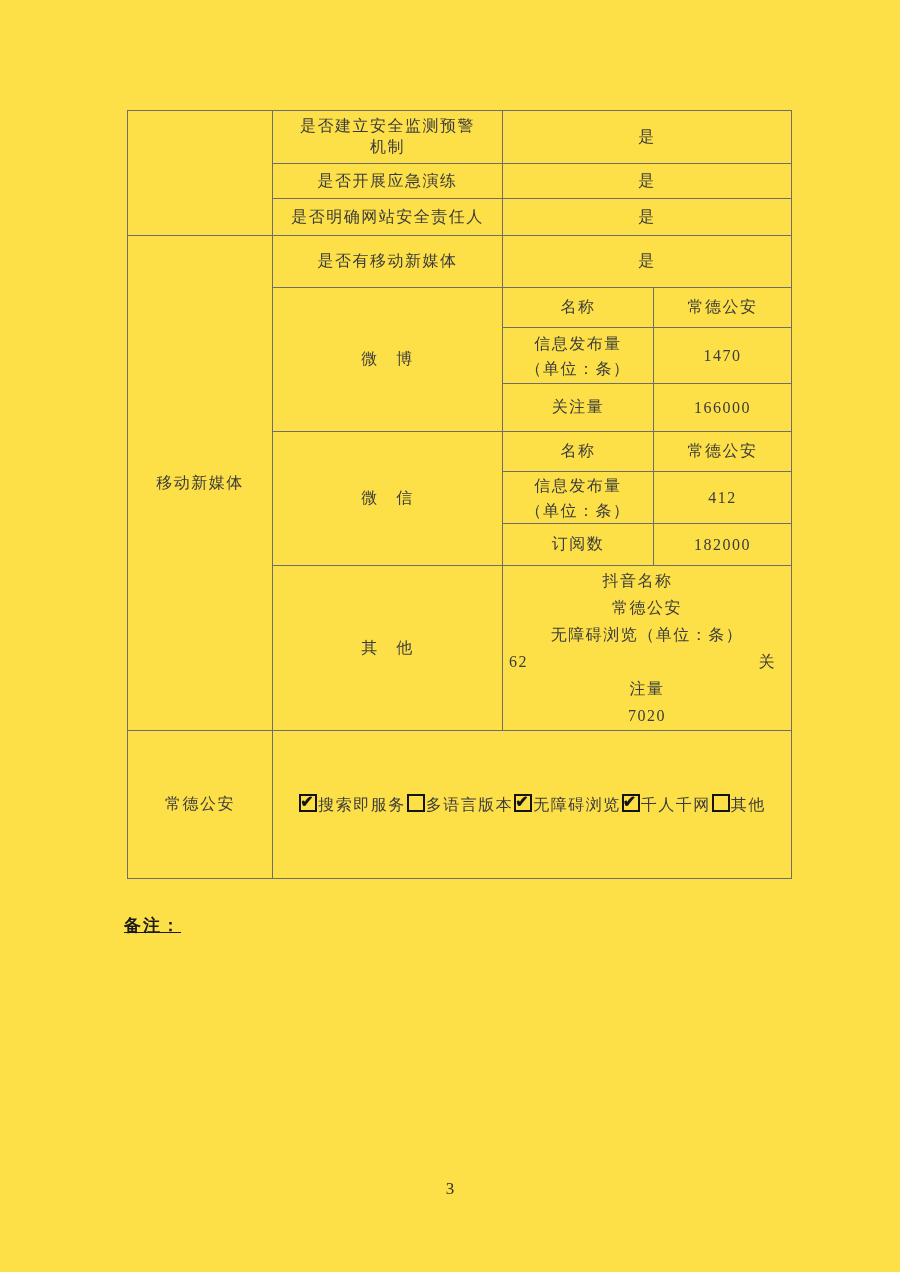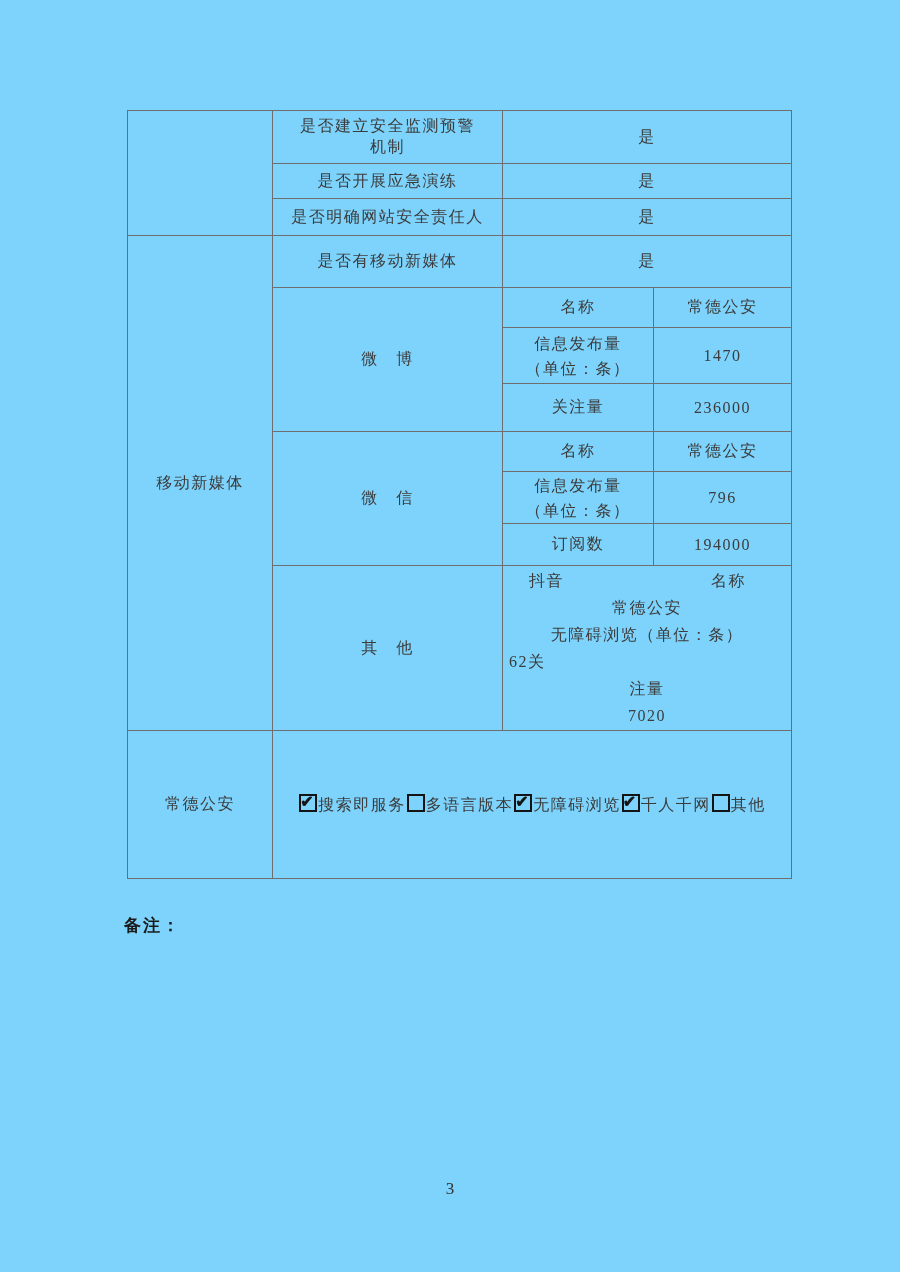--- a/index.html
+++ b/index.html
@@ -1,19 +1,19 @@
 <!DOCTYPE html>
 <html><head>
 <meta charset="utf-8">
 <style>
   html,body{margin:0;padding:0;background:#ffffff;}
   .page{
     position:relative;
     width:900px;height:1272px;
-    background:#7dd3fc;
+    background:#fde047;
     font-family:"Liberation Serif","DejaVu Serif",serif;
     color:#3c3c3c;
     overflow:hidden;
   }
   table.report{
     position:absolute;left:127px;top:110px;
     width:664px;
     border-collapse:collapse;
     table-layout:fixed;
   }
@@ -25,40 +25,41 @@
     letter-spacing:1.5px;
     color:#3c3c3c;
     padding:0;
     overflow:hidden;
   }
   td.section-label{letter-spacing:3px;}
   td.posts-label{text-align:left;padding-left:26px;line-height:25px;letter-spacing:1px;margin-top:32px;}
   td.num{letter-spacing:1px;}
   td.douyin-cell{vertical-align:top;padding-top:6px;line-height:27px;letter-spacing:1px;}
   .dline{display:block;}
-  .dline.sb1{display:flex;justify-content:space-between;padding:0 45px 0 26px;}
-  .dline.sb4{display:flex;padding:0 15px 0 6px;}
+  .dline.sb1{display:flex;justify-content:center;padding:0 45px 0 26px;}
+  .dline.sb4{display:flex;justify-content:space-between;padding:0 15px 0 6px;}
   td.innovation-cell{letter-spacing:1.5px;font-size:16.5px;padding-bottom:18px;margin-top:13px;}
   .cb{
     display:inline-block;width:14px;height:14px;
     border:2px solid #141414;
     position:relative;
     vertical-align:-2px;
     margin:0 1px;
   }
   .cb.checked::after{
     content:"\2714";
     position:absolute;left:-1px;top:-4px;
     font-size:16px;font-weight:700;color:#141414;
     letter-spacing:0;
   }
   .remarks{
     position:absolute;left:124px;top:914px;
     font-size:17px;font-weight:700;color:#1b1b1b;
     letter-spacing:2px;
+    text-decoration:underline;
   }
   .pageno{
     position:absolute;left:0;top:1179px;width:100%;
     text-align:center;font-size:17px;color:#333;
   }
 </style>
 </head>
 <body>
 
 <div class="page">
@@ -101,38 +102,38 @@
       </tr>
       <tr style="height:56px">
         <td class="posts-label">
           <div>信息发布量</div>
           <div>（单位：条）</div>
         </td>
         <td class="num">1470</td>
       </tr>
       <tr style="height:48px">
         <td>关注量</td>
-        <td class="num">236000</td>
+        <td class="num">166000</td>
       </tr>
 
       <tr style="height:40px">
         <td rowspan="3">微　信</td>
         <td>名称</td>
         <td>常德公安</td>
       </tr>
       <tr style="height:52px">
         <td class="posts-label">
           <div>信息发布量</div>
           <div>（单位：条）</div>
         </td>
-        <td class="num">796</td>
+        <td class="num">412</td>
       </tr>
       <tr style="height:42px">
         <td>订阅数</td>
-        <td class="num">194000</td>
+        <td class="num">182000</td>
       </tr>
 
       <tr style="height:165px">
         <td>其　他</td>
         <td colspan="2" class="douyin-cell">
           <span class="dline sb1">
             <span>抖音</span>
             <span>名称</span>
           </span>
           <span class="dline">常德公安</span>

